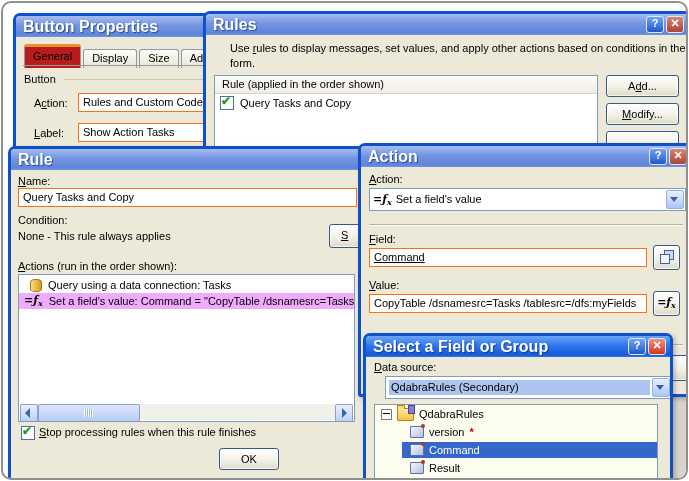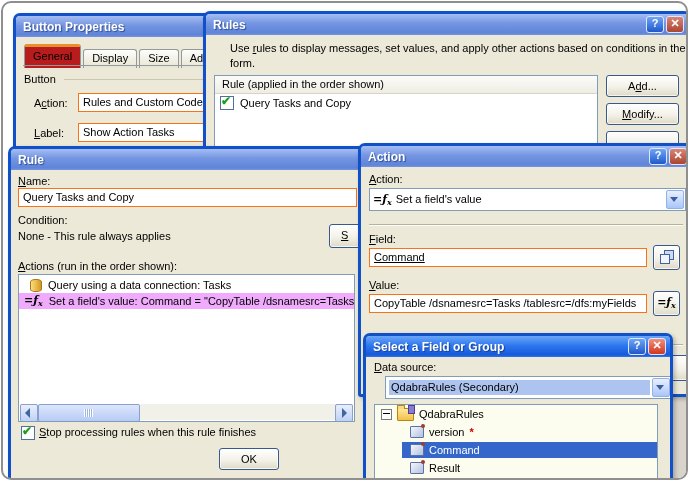--- a/index.html
+++ b/index.html
@@ -3,21 +3,21 @@
 <meta charset="utf-8">
 <style>
   html,body{margin:0;padding:0;background:#fff;font-family:"Liberation Sans",sans-serif;font-size:11px;color:#000;}
   #stage{position:relative;width:689px;height:481px;}
   .frame{position:absolute;left:1px;top:1px;width:683px;height:475px;border:2px solid #8f8f8f;border-radius:10px;overflow:hidden;background:#fff;}
 
   
   .dlg{position:absolute;background:#ece9d8;border:3px solid #1050c8;border-radius:7px 7px 3px 3px;box-shadow:2px 2px 4px rgba(0,0,0,.25);overflow:hidden;}
   .tb{height:21px;display:flex;align-items:center;padding:0 4px 0 7px;background:linear-gradient(180deg,#a5bdf2 0%,#7495e2 45%,#5f84d8 90%,#7495e2 100%);}
   .dlg.active .tb{background:linear-gradient(180deg,#6aa6f8 0%,#2e77ef 45%,#1659da 90%,#2e77ef 100%);}
-  .tb-t{flex:1;color:#fff;font-weight:bold;font-size:12px;text-shadow:1px 1px 1px rgba(10,40,110,.65);white-space:nowrap;overflow:hidden;}
+  .tb-t{flex:1;color:#fff;font-weight:bold;font-size:16px;text-shadow:1px 1px 1px rgba(10,40,110,.65);white-space:nowrap;overflow:hidden;}
   .cap{width:16px;height:15px;margin-left:2px;border:1px solid #dce8ff;border-radius:3px;color:#fff;font-weight:bold;font-size:11px;line-height:13px;text-align:center;flex:0 0 auto;cursor:default;}
   .cap.help{background:linear-gradient(180deg,#6ea5f8,#2059c8);}
   .cap.close{background:linear-gradient(180deg,#d98575,#ab4531);}
   .dlg.active .cap.close{background:linear-gradient(180deg,#f0907e,#d2361c);}
   .body{position:relative;height:calc(100% - 21px);}
 
   .lbl{position:absolute;white-space:nowrap;}
   .inp{position:absolute;background:#fff;border:1px solid #f97316;padding:2px 4px;line-height:13px;white-space:nowrap;overflow:hidden;}
   .btn{position:absolute;background:linear-gradient(180deg,#ffffff,#f3f1e8 55%,#dfdac6);border:1px solid #38598c;border-radius:3px;text-align:center;font-size:11px;line-height:20px;box-shadow:inset 0 0 0 1px rgba(255,255,255,.7);cursor:default;}
   .chk{position:absolute;width:12px;height:12px;background:#fff;border:1px solid #50719a;}

